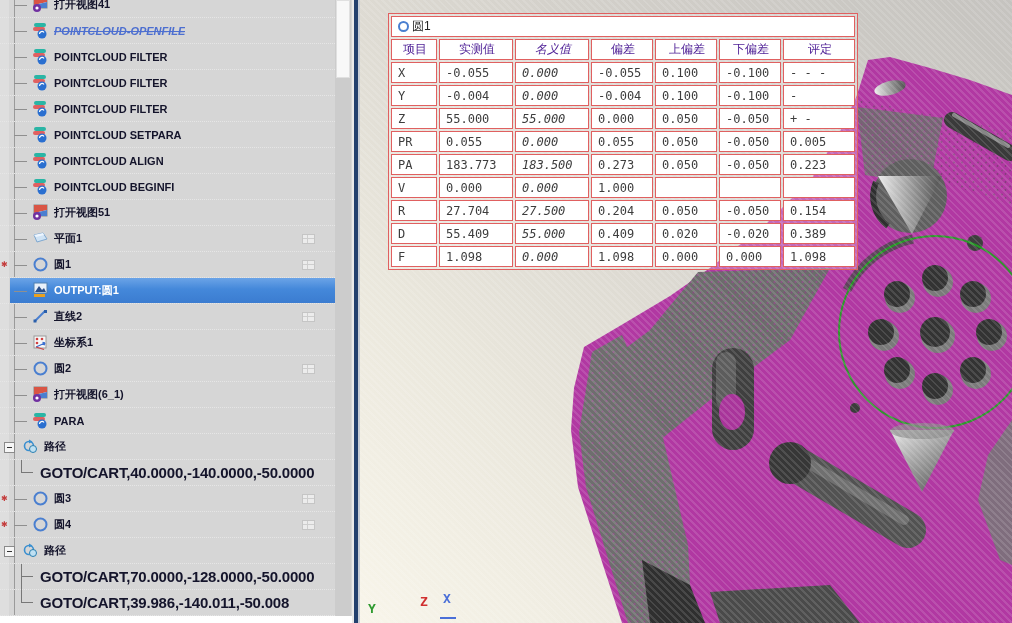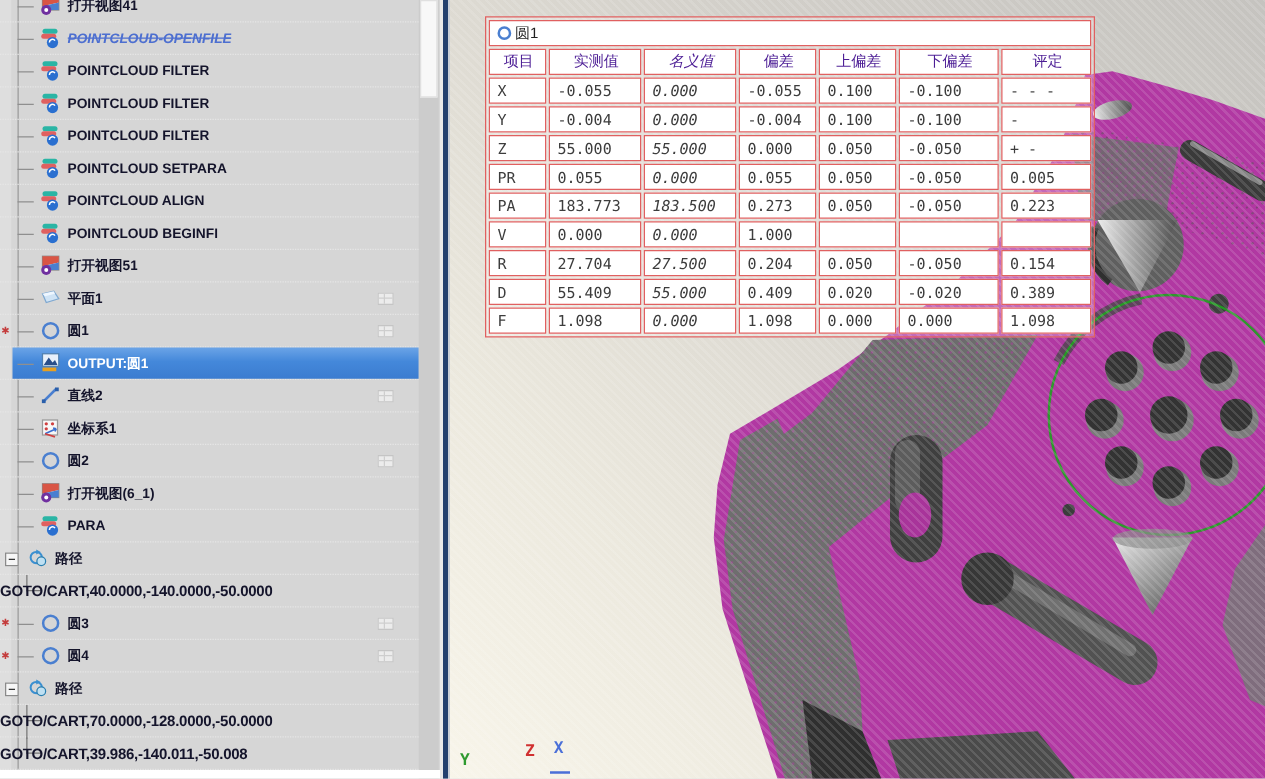--- a/index.html
+++ b/index.html
@@ -16,21 +16,21 @@
       background:linear-gradient(180deg,#6ba4e7 0%,#4488da 45%,#3b7cd0 100%); }
   .tree-row.selected { color:#ffffff;align-items:center; }
   .tree-row.disabled { color:#4d6fd0; font-style:italic; text-decoration:line-through; }
   .tree-row > * { position:relative; }
   .conn-tick { position:absolute; left:14px; top:13px; width:13px; height:1px; background:#8f8f8f; }
   .conn-ell, .conn-tee { position:absolute; left:21px; top:0; width:12px; height:13px; border-left:1px solid #777; border-bottom:1px solid #777; }
   .conn-tee::after { content:""; position:absolute; left:-1px; top:13px; width:1px; height:14px; background:#777; }
   .minus-box { position:absolute; left:4px; top:8px; width:11px; height:11px; background:#f6f6f6; border:1px solid #8a8a8a; }
   .minus-box::after { content:""; position:absolute; left:2px; top:4px; width:5px; height:1px; background:#333; }
   .row-icon { width:17px; height:17px; margin-left:32px; margin-right:5px; flex:0 0 17px; }
-  .goto .row-label { font-size:12px; letter-spacing:-0.2px; }
+  .goto .row-label { margin-left:40px; font-size:15px; letter-spacing:-0.2px; }
   .expandrow .row-icon { margin-left:22px; }
   .row-label { overflow:hidden; }
   .edge-marker { position:absolute; left:1px; top:8px; font-size:8px; color:#c43d3d; font-weight:400; }
   .right-grid { position:absolute; right:20px; top:8px; width:13px; height:10px; background:#f0f0f0; border:1px solid #c3c3c3; opacity:.85; }
   .right-grid::before { content:""; position:absolute; left:0; top:3px; width:11px; height:1px; background:#cdcdcd; }
   .right-grid::after  { content:""; position:absolute; left:4px; top:0; width:1px; height:8px; background:#cdcdcd; }
   .vscrollbar { position:absolute; left:335px; top:0; width:16px; height:623px; background:#cccccc; }
   .vscrollbar .thumb { position:absolute; left:1px; top:0; width:14px; height:78px; background:#f8f8f8; border:1px solid #e0e0e0; }
   .bottom-strip { position:absolute; left:0; bottom:0; width:352px; height:7px; background:#ffffff; }
 
@@ -49,21 +49,21 @@
   .mtable { position:absolute; left:28px; top:13px; border-collapse:separate; border-spacing:2px;
       background:rgba(255,255,255,.25); border:1px solid #e06060; z-index:3;
       font-family:"DejaVu Sans Mono","Liberation Mono",monospace; font-size:12px; color:#3d3d3d; }
   .mtable td, .mtable th { background:#ffffff; border:1px solid #e06060; height:21px; padding:0 4px 0 6px;
       text-align:left; font-weight:400; }
   .mtable th { font-family:"Liberation Sans","DejaVu Sans",sans-serif; text-align:center; color:#4c1d95; }
   .mtable .title-cell { font-family:"Liberation Sans","DejaVu Sans",sans-serif; color:#222; }
   .circle-glyph { display:inline-block; width:11px; height:11px; border:2px solid #4a7fd0; border-radius:50%;
       vertical-align:-2px; margin-right:3px; background:#fff; }
   .c-item { width:46px; } .c-meas { width:74px; } .c-nom { width:74px;font-style:italic; } .c-dev { width:62px; }
-  .c-up { width:62px; } .c-low { width:80px; } .c-eval { width:72px; }
+  .c-up { width:62px; } .c-low { width:62px; } .c-eval { width:72px; }
 
   
   .triad { position:absolute; left:0; top:0; width:100%; height:100%; pointer-events:none; z-index:2; }
   .triad span { position:absolute; font-size:13px; font-weight:700; font-family:"DejaVu Sans Mono",monospace; }
   .ax-y { left:8px;  top:601px; color:#2f9a2f; }
   .ax-z { left:60px; top:594px; color:#d03030; }
   .ax-x { left:83px; top:591px; color:#4a6fd8; }
   .ax-line { position:absolute; left:80px; top:617px; width:16px; height:2px; background:#4a6fd8; }
 </style>
 </head>

